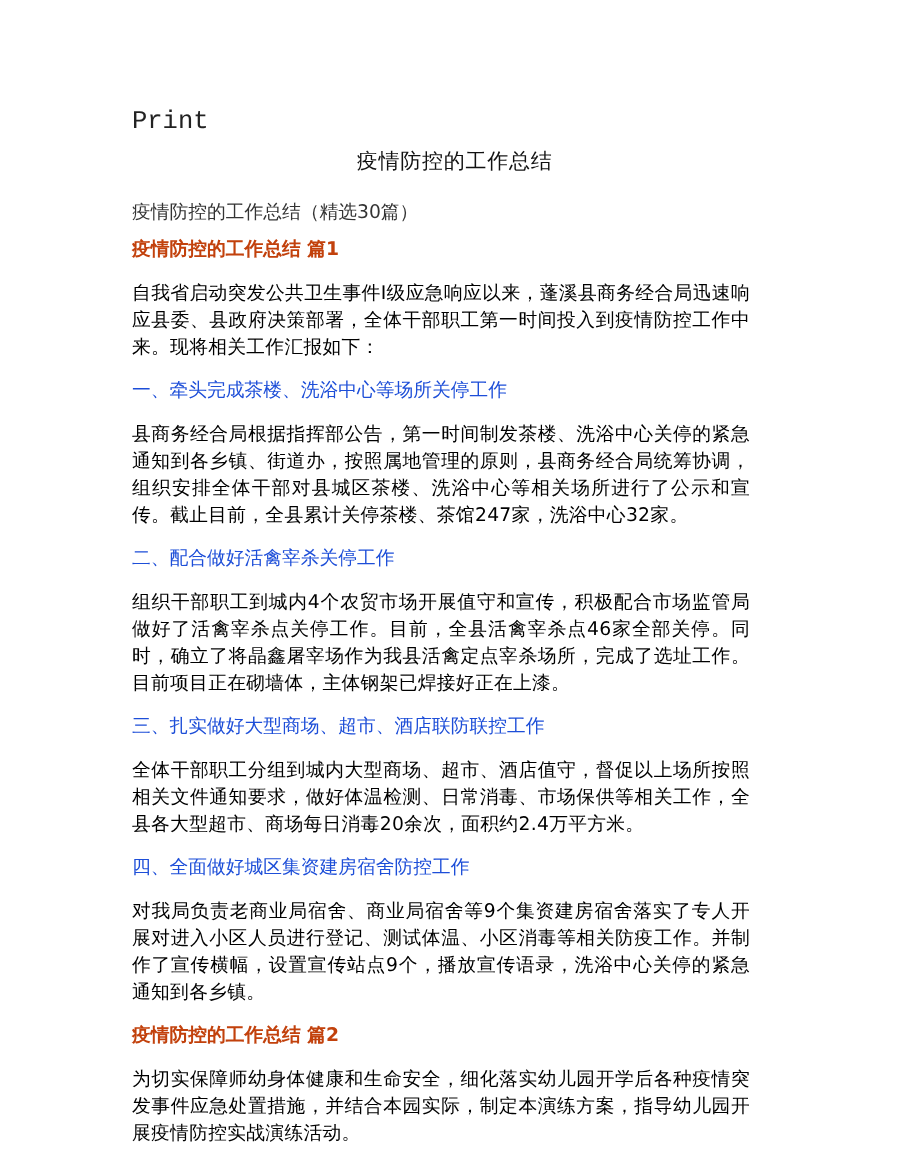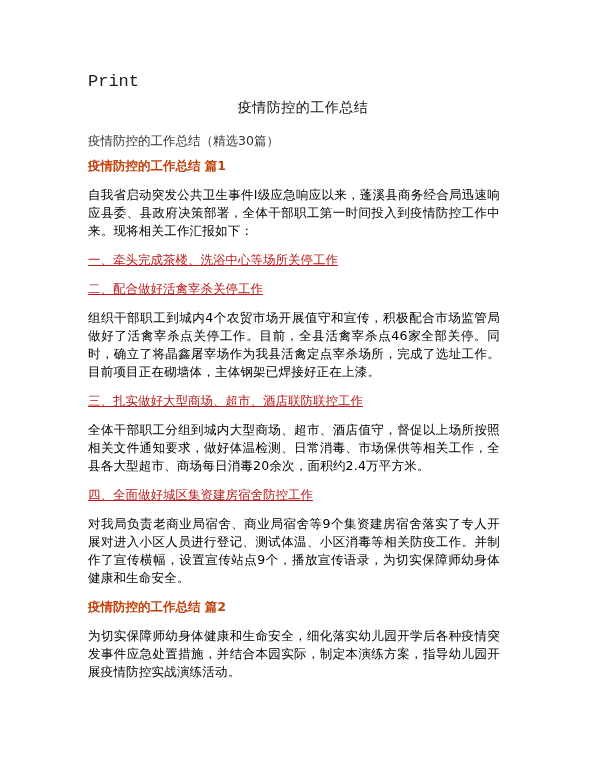--- a/index.html
+++ b/index.html
@@ -67,47 +67,47 @@
     font-size: 12.5px;
     line-height: 18px;
     color: #000000;
     margin: 0 18px 11px 0;
     text-align: justify;
     letter-spacing: 0.2px;
   }
   .sub-heading {
     font-size: 12.5px;
     line-height: 18px;
-    color: #b91c1c;
+    color: #1d4ed8;
     margin: 0 0 11px 0;
-    text-decoration: underline;
   }
 </style>
 </head>
 <body>
 
 <div class="page">
   <a class="print-link" href="#">Print</a>
 
   <h1 class="title">疫情防控的工作总结</h1>
 
   <p class="subtitle">疫情防控的工作总结（精选30篇）</p>
 
   <div class="flow">
 
     <section>
       <h2 class="section-heading">疫情防控的工作总结 篇1</h2>
       <p class="para">自我省启动突发公共卫生事件Ⅰ级应急响应以来，蓬溪县商务经合局迅速响应县委、县政府决策部署，全体干部职工第一时间投入到疫情防控工作中来。现将相关工作汇报如下：</p>
       <p class="sub-heading">一、牵头完成茶楼、洗浴中心等场所关停工作</p>
+      <p class="para">县商务经合局根据指挥部公告，第一时间制发茶楼、洗浴中心关停的紧急通知到各乡镇、街道办，按照属地管理的原则，县商务经合局统筹协调，组织安排全体干部对县城区茶楼、洗浴中心等相关场所进行了公示和宣传。截止目前，全县累计关停茶楼、茶馆247家，洗浴中心32家。</p>
       <p class="sub-heading">二、配合做好活禽宰杀关停工作</p>
       <p class="para">组织干部职工到城内4个农贸市场开展值守和宣传，积极配合市场监管局做好了活禽宰杀点关停工作。目前，全县活禽宰杀点46家全部关停。同时，确立了将晶鑫屠宰场作为我县活禽定点宰杀场所，完成了选址工作。目前项目正在砌墙体，主体钢架已焊接好正在上漆。</p>
       <p class="sub-heading">三、扎实做好大型商场、超市、酒店联防联控工作</p>
       <p class="para">全体干部职工分组到城内大型商场、超市、酒店值守，督促以上场所按照相关文件通知要求，做好体温检测、日常消毒、市场保供等相关工作，全县各大型超市、商场每日消毒20余次，面积约2.4万平方米。</p>
       <p class="sub-heading">四、全面做好城区集资建房宿舍防控工作</p>
-      <p class="para">对我局负责老商业局宿舍、商业局宿舍等9个集资建房宿舍落实了专人开展对进入小区人员进行登记、测试体温、小区消毒等相关防疫工作。并制作了宣传横幅，设置宣传站点9个，播放宣传语录，为切实保障师幼身体健康和生命安全。</p>
+      <p class="para">对我局负责老商业局宿舍、商业局宿舍等9个集资建房宿舍落实了专人开展对进入小区人员进行登记、测试体温、小区消毒等相关防疫工作。并制作了宣传横幅，设置宣传站点9个，播放宣传语录，洗浴中心关停的紧急通知到各乡镇。</p>
     </section>
 
     <section>
       <h2 class="section-heading">疫情防控的工作总结 篇2</h2>
       <p class="para">为切实保障师幼身体健康和生命安全，细化落实幼儿园开学后各种疫情突发事件应急处置措施，并结合本园实际，制定本演练方案，指导幼儿园开展疫情防控实战演练活动。</p>
     </section>
 
   </div>
 </div>
 

